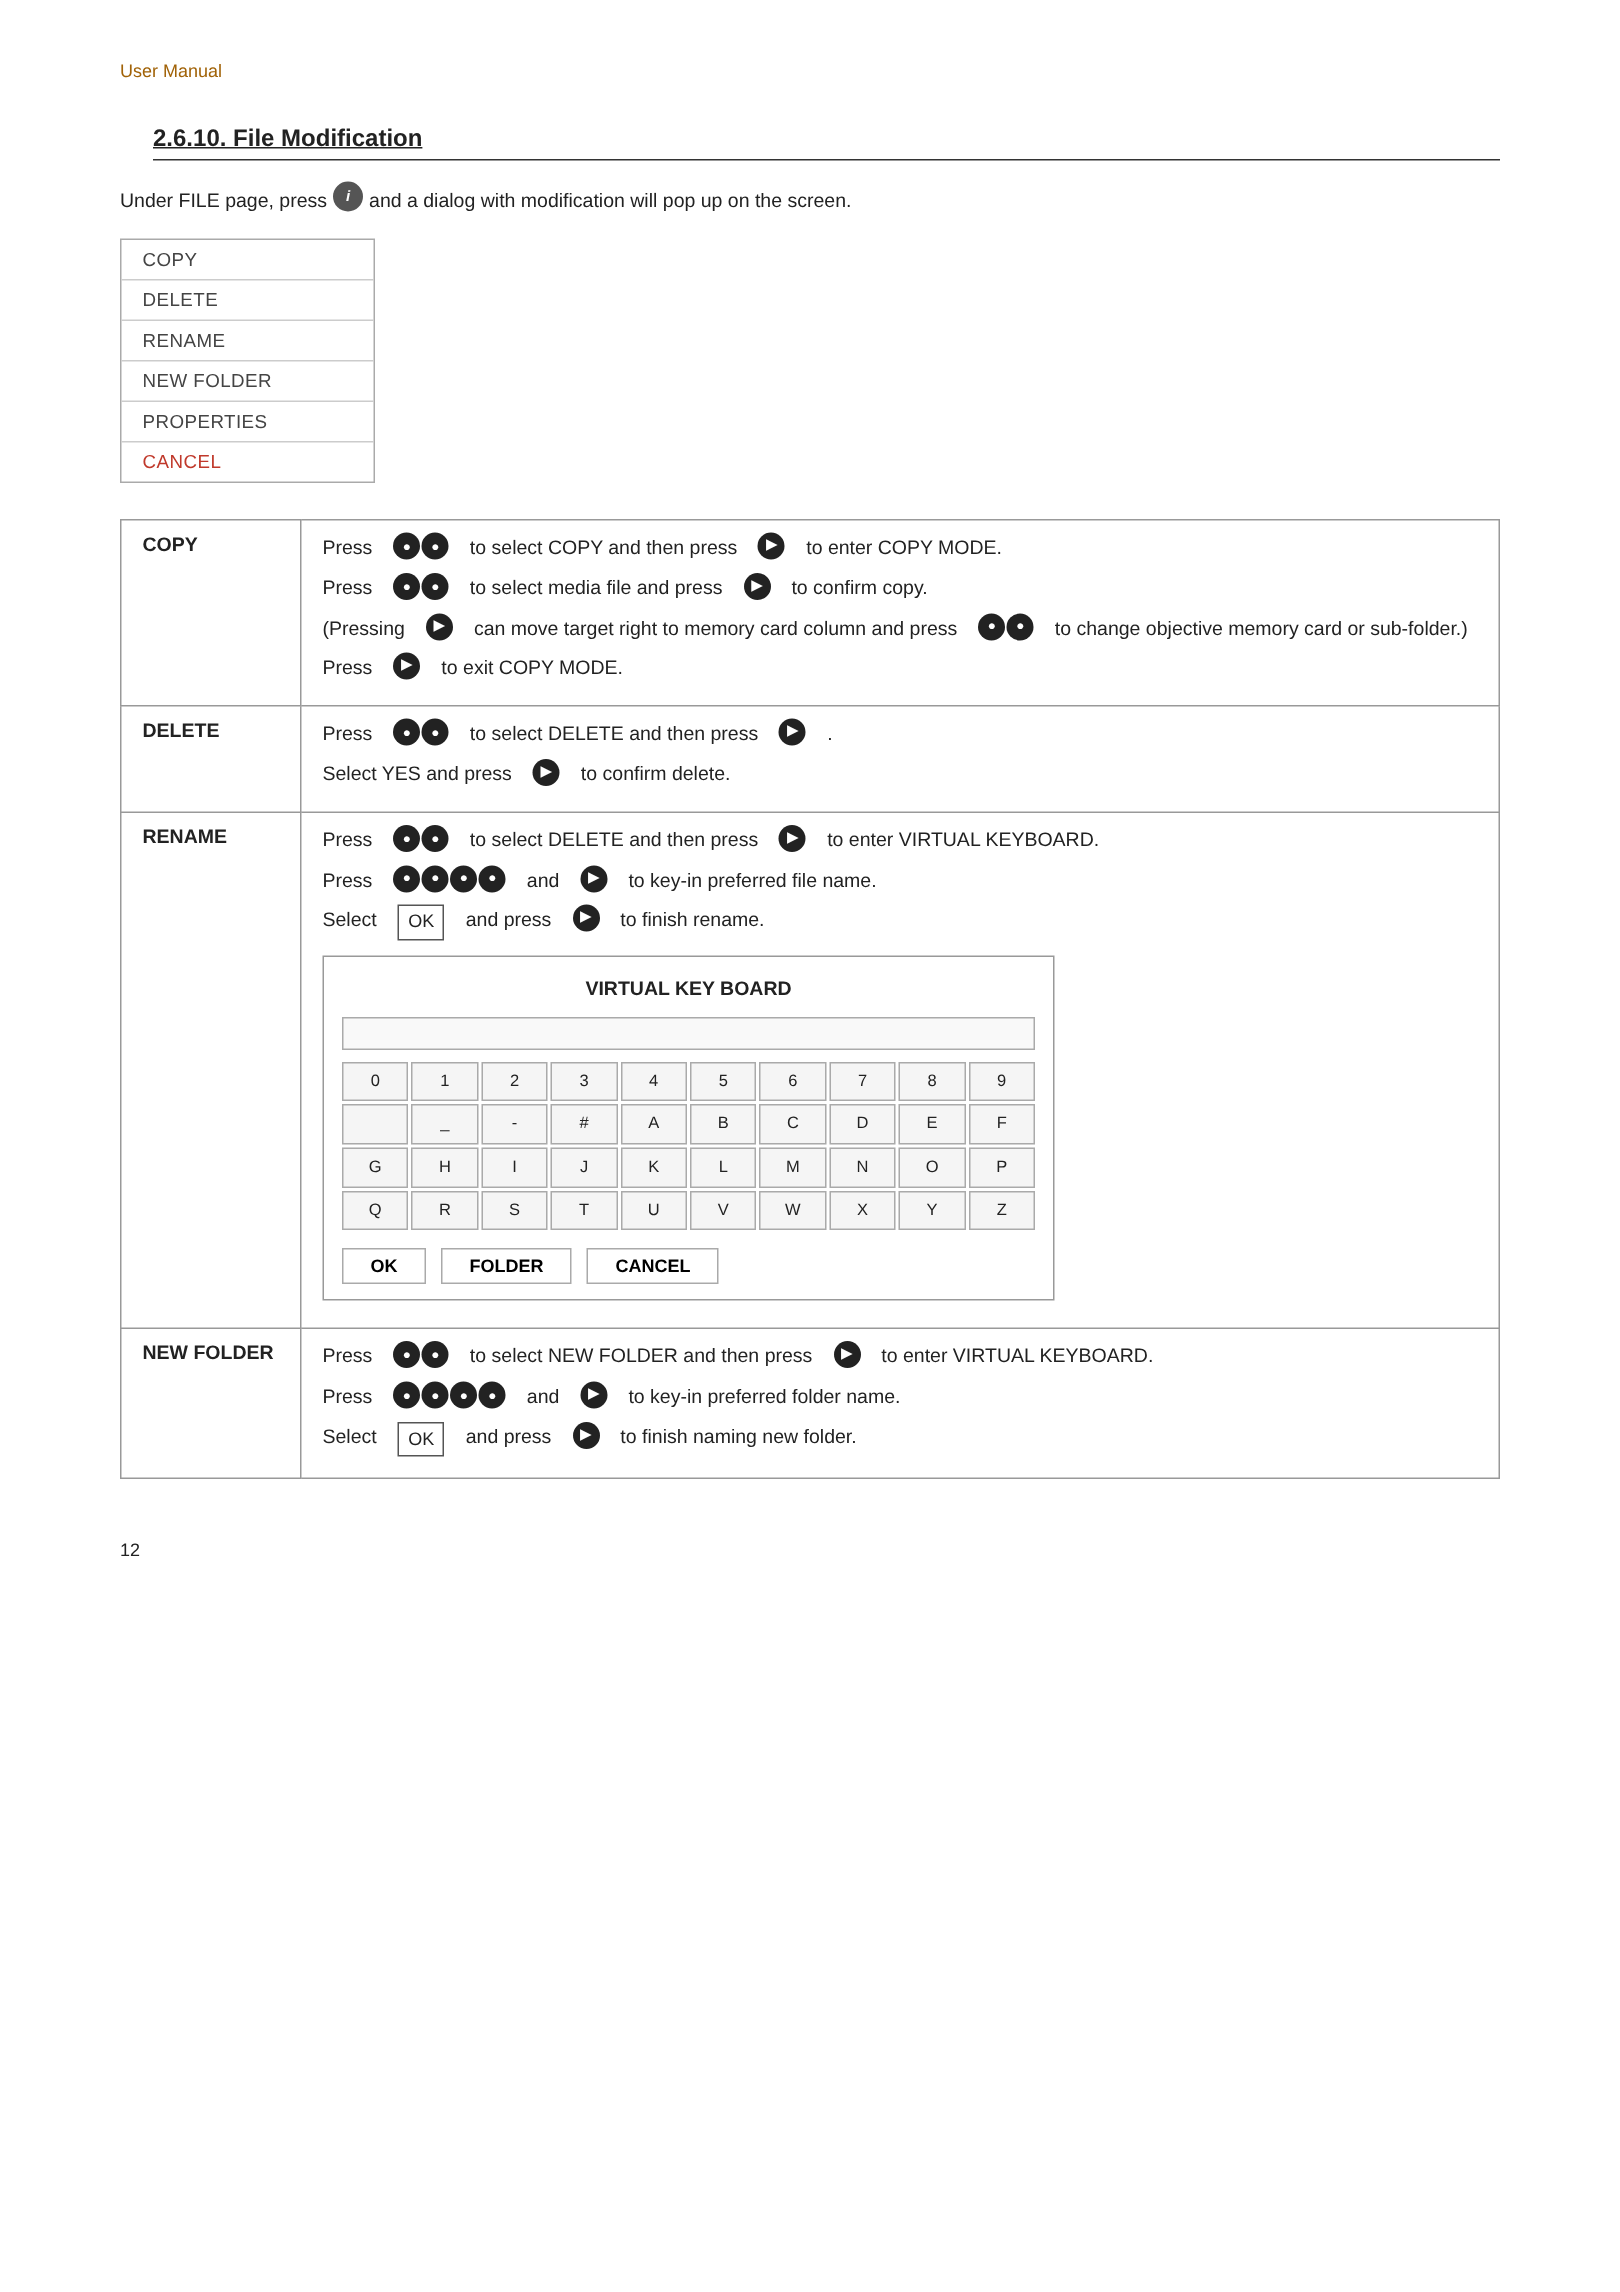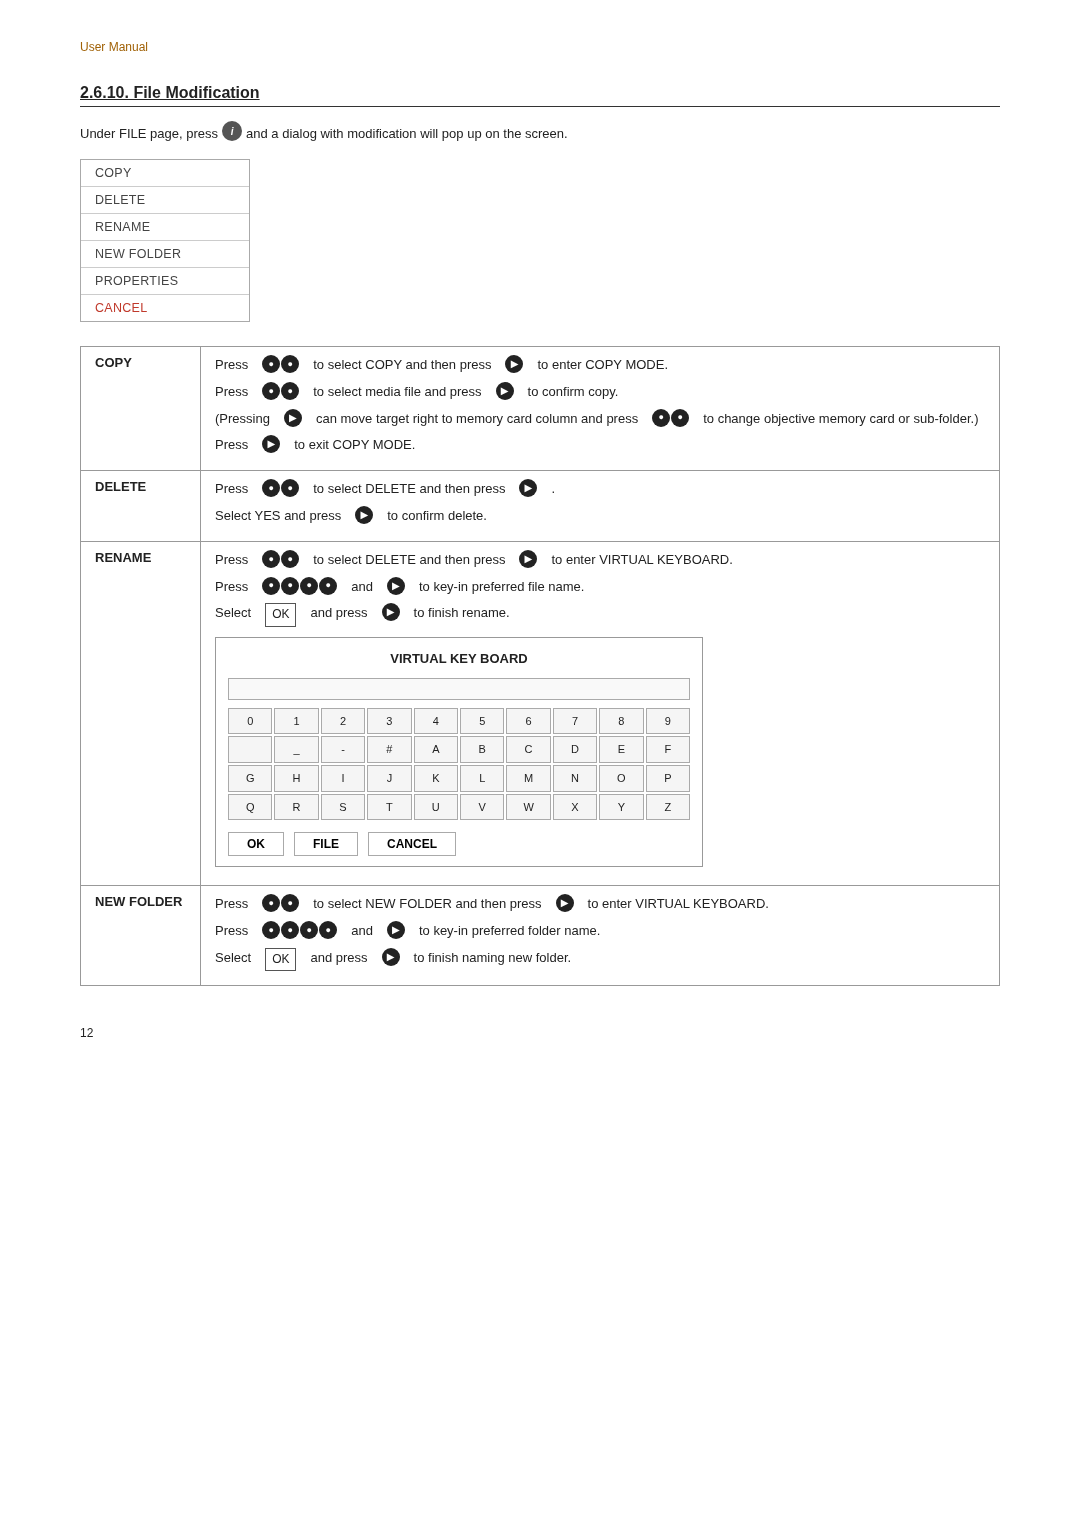--- a/index.html
+++ b/index.html
@@ -17,20 +17,21 @@
       color: #a16207;
       margin-bottom: 30px;
     }
     .section-title {
       font-size: 16px;
       font-weight: bold;
       text-decoration: underline;
       margin-bottom: 14px;
       border-bottom: 1px solid #333;
       padding-bottom: 4px;
+      margin-left: 22px;
     }
     .intro-line {
       font-size: 13px;
       margin-bottom: 18px;
       display: flex;
       align-items: flex-end;
       gap: 4px;
     }
     .menu-box {
       border: 1px solid #aaa;
@@ -348,21 +349,21 @@
             <div class="vkb-key">T</div>
             <div class="vkb-key">U</div>
             <div class="vkb-key">V</div>
             <div class="vkb-key">W</div>
             <div class="vkb-key">X</div>
             <div class="vkb-key">Y</div>
             <div class="vkb-key">Z</div>
           </div>
           <div class="vkb-buttons">
             <button class="vkb-btn">OK</button>
-            <button class="vkb-btn">FILE</button>
+            <button class="vkb-btn">FOLDER</button>
             <button class="vkb-btn">CANCEL</button>
           </div>
         </div>
       </td>
     </tr>
 
     <tr>
       <td class="label-cell"><strong>NEW FOLDER</strong></td>
       <td class="content-cell">
         <div class="para">

